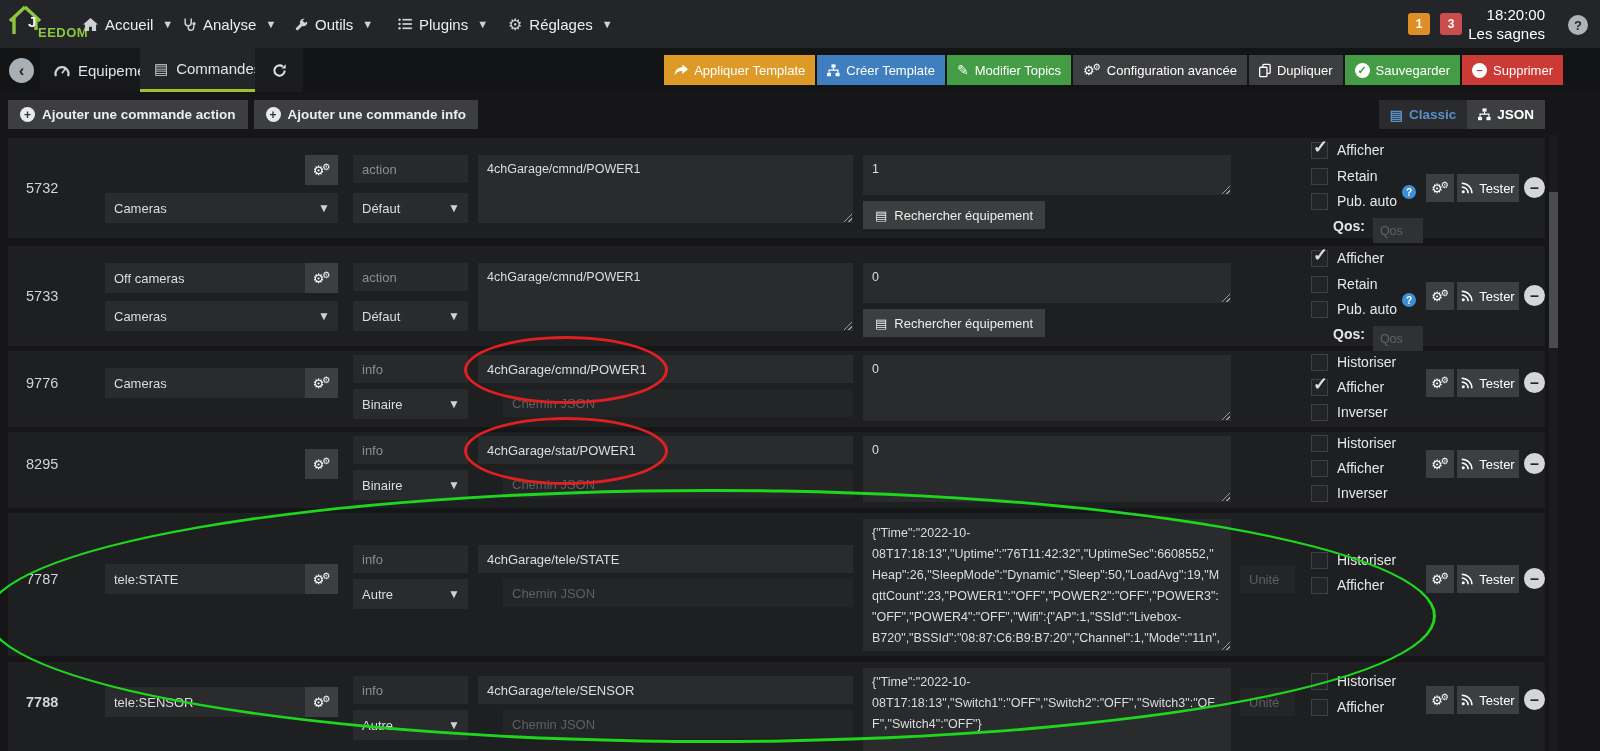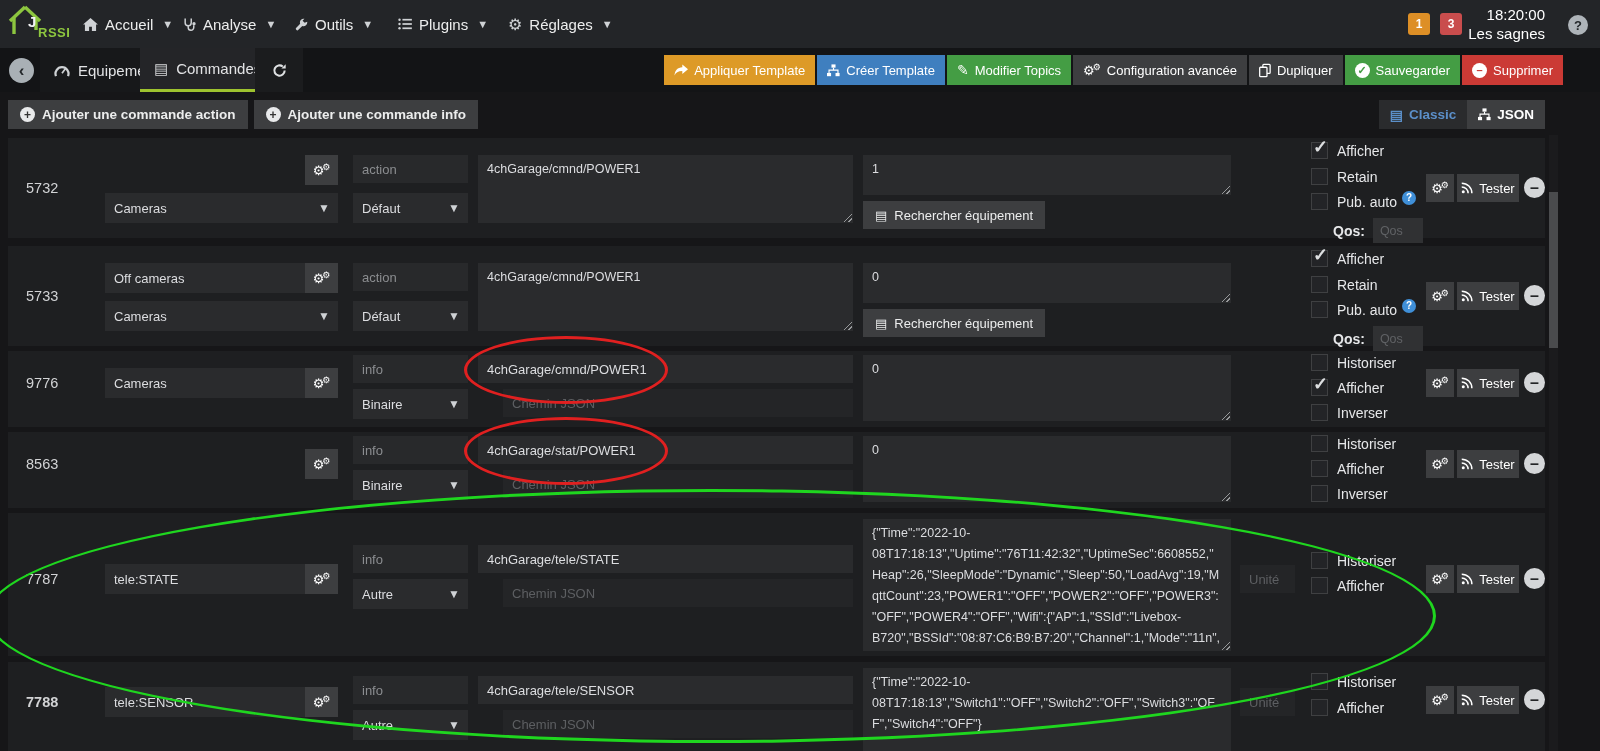--- a/index.html
+++ b/index.html
@@ -53,21 +53,21 @@
   .inp.dim{height:28px;background:#242527;}
   .name-btn{position:absolute;width:33px;height:30px;background:#3d3e40;border:none;color:#fff;cursor:pointer;
             display:flex;align-items:center;justify-content:center;}
   .sel{position:absolute;height:30px;background:#2a2b2d;color:#dcdde0;font-size:13px;display:flex;align-items:center;
        padding:0 9px;box-sizing:border-box;cursor:pointer;}
   .sel .caret{position:absolute;right:8px;font-size:12px;color:#cfd2d5;}
   .ta{position:absolute;background:#2a2b2d;border:none;color:#dcdde0;font-size:12.5px;line-height:21px;padding:4px 9px;
       box-sizing:border-box;resize:none;font-family:inherit;outline:none;overflow:hidden;}
   .rc{position:absolute;width:9px;height:9px;background:repeating-linear-gradient(-45deg,transparent 0 2px,#97999b 2px 3px);
       clip-path:polygon(100% 0,100% 100%,0 100%);pointer-events:none;}
-  .chk{position:absolute;display:flex;align-items:center;}
+  .chk{position:absolute;display:flex;align-items:flex-start;}
   .cb{width:15px;height:15px;background:#232427;border:1px solid #3f4042;position:relative;cursor:pointer;flex:none;}
   .cb.checked::after{content:"✓";position:absolute;left:1px;top:-7px;font-size:18px;font-weight:bold;color:#dcdee0;}
   .cb-label{margin-left:9px;font-size:14px;color:#e6e7e9;white-space:nowrap;}
   .help-icon{width:14px;height:14px;border-radius:50%;background:#3f8fd8;color:#fff;font-size:10px;font-weight:bold;
              display:flex;align-items:center;justify-content:center;margin-left:5px;margin-top:-8px;}
   .qos-label{font-size:14px;font-weight:bold;color:#e6e7e9;}
   .qos-input{width:50px;height:25px;margin-left:8px;background:#303133;border:none;color:#dcdde0;font-size:12.5px;
              padding:0 7px;box-sizing:border-box;font-family:inherit;outline:none;}
   .qos-input::placeholder{color:#606265;}
   .mini-btn{position:absolute;height:28px;background:#3d3e40;border:none;color:#fff;font-size:13px;cursor:pointer;
@@ -93,21 +93,21 @@
   <div class="brand">
     <span>
       <svg width="34" height="36" viewBox="0 0 34 36" style="position:absolute;left:0;top:2px;">
         <path d="M17 2 L32 16" stroke="#8dc63f" stroke-width="3.4" fill="none"></path>
         <path d="M17 2 L2 16" stroke="#8dc63f" stroke-width="3.4" fill="none"></path>
         <path d="M6 13 v16" stroke="#8dc63f" stroke-width="3.4"></path>
         <path d="M28 13 v12" stroke="#8dc63f" stroke-width="3.4"></path>
       </svg>
     </span>
     <span class="brand-j">J</span>
-    <span class="brand-text">RSSI</span>
+    <span class="brand-text">EEDOM</span>
   </div>
 
   <div class="menu" style="left:83px;">
     <span class="ic">
       <svg width="15" height="13" viewBox="0 0 16 14">
             <path d="M8 0L0 7h2v7h4.5V9.5h3V14H14V7h2z" fill="#cfd2d5"></path>
           </svg>
     </span>
     <span>Accueil</span>
     <span class="caret">▼</span>
@@ -408,21 +408,21 @@
             <path d="M1 6.5A8.5 8.5 0 0 1 9.5 15" fill="none" stroke="#fff" stroke-width="2"></path>
             <path d="M1 1.5A13.5 13.5 0 0 1 14.5 15" fill="none" stroke="#fff" stroke-width="2"></path>
           </svg>
         </span>
     <span>Tester</span>
   </button>
   <div class="minus-btn" style="left:1516px;top:21px;">–</div>
 </div>
 
 <div class="row" style="top:432px;height:76px;">
-  <div class="row-id" style="top:24px;">8563</div>
+  <div class="row-id" style="top:24px;">8295</div>
   <button class="name-btn" style="left:297px;top:17px;">
         <span class="cogs">⚙<span class="cog-small">⚙</span></span>
       </button>
   <input class="inp typ" style="left: 345px; top: 4px; width: 115px;" value="info">
   <div class="sel" style="left:345px;top:38px;width:115px;">
         <span>Binaire</span>
         <span class="caret">▼</span>
       </div>
   <input class="inp" style="left: 470px; top: 4px; width: 375px; height: 28px;" value="4chGarage/stat/POWER1">
   <input class="inp dim" style="left: 495px; top: 38px; width: 350px;" placeholder="Chemin JSON">

